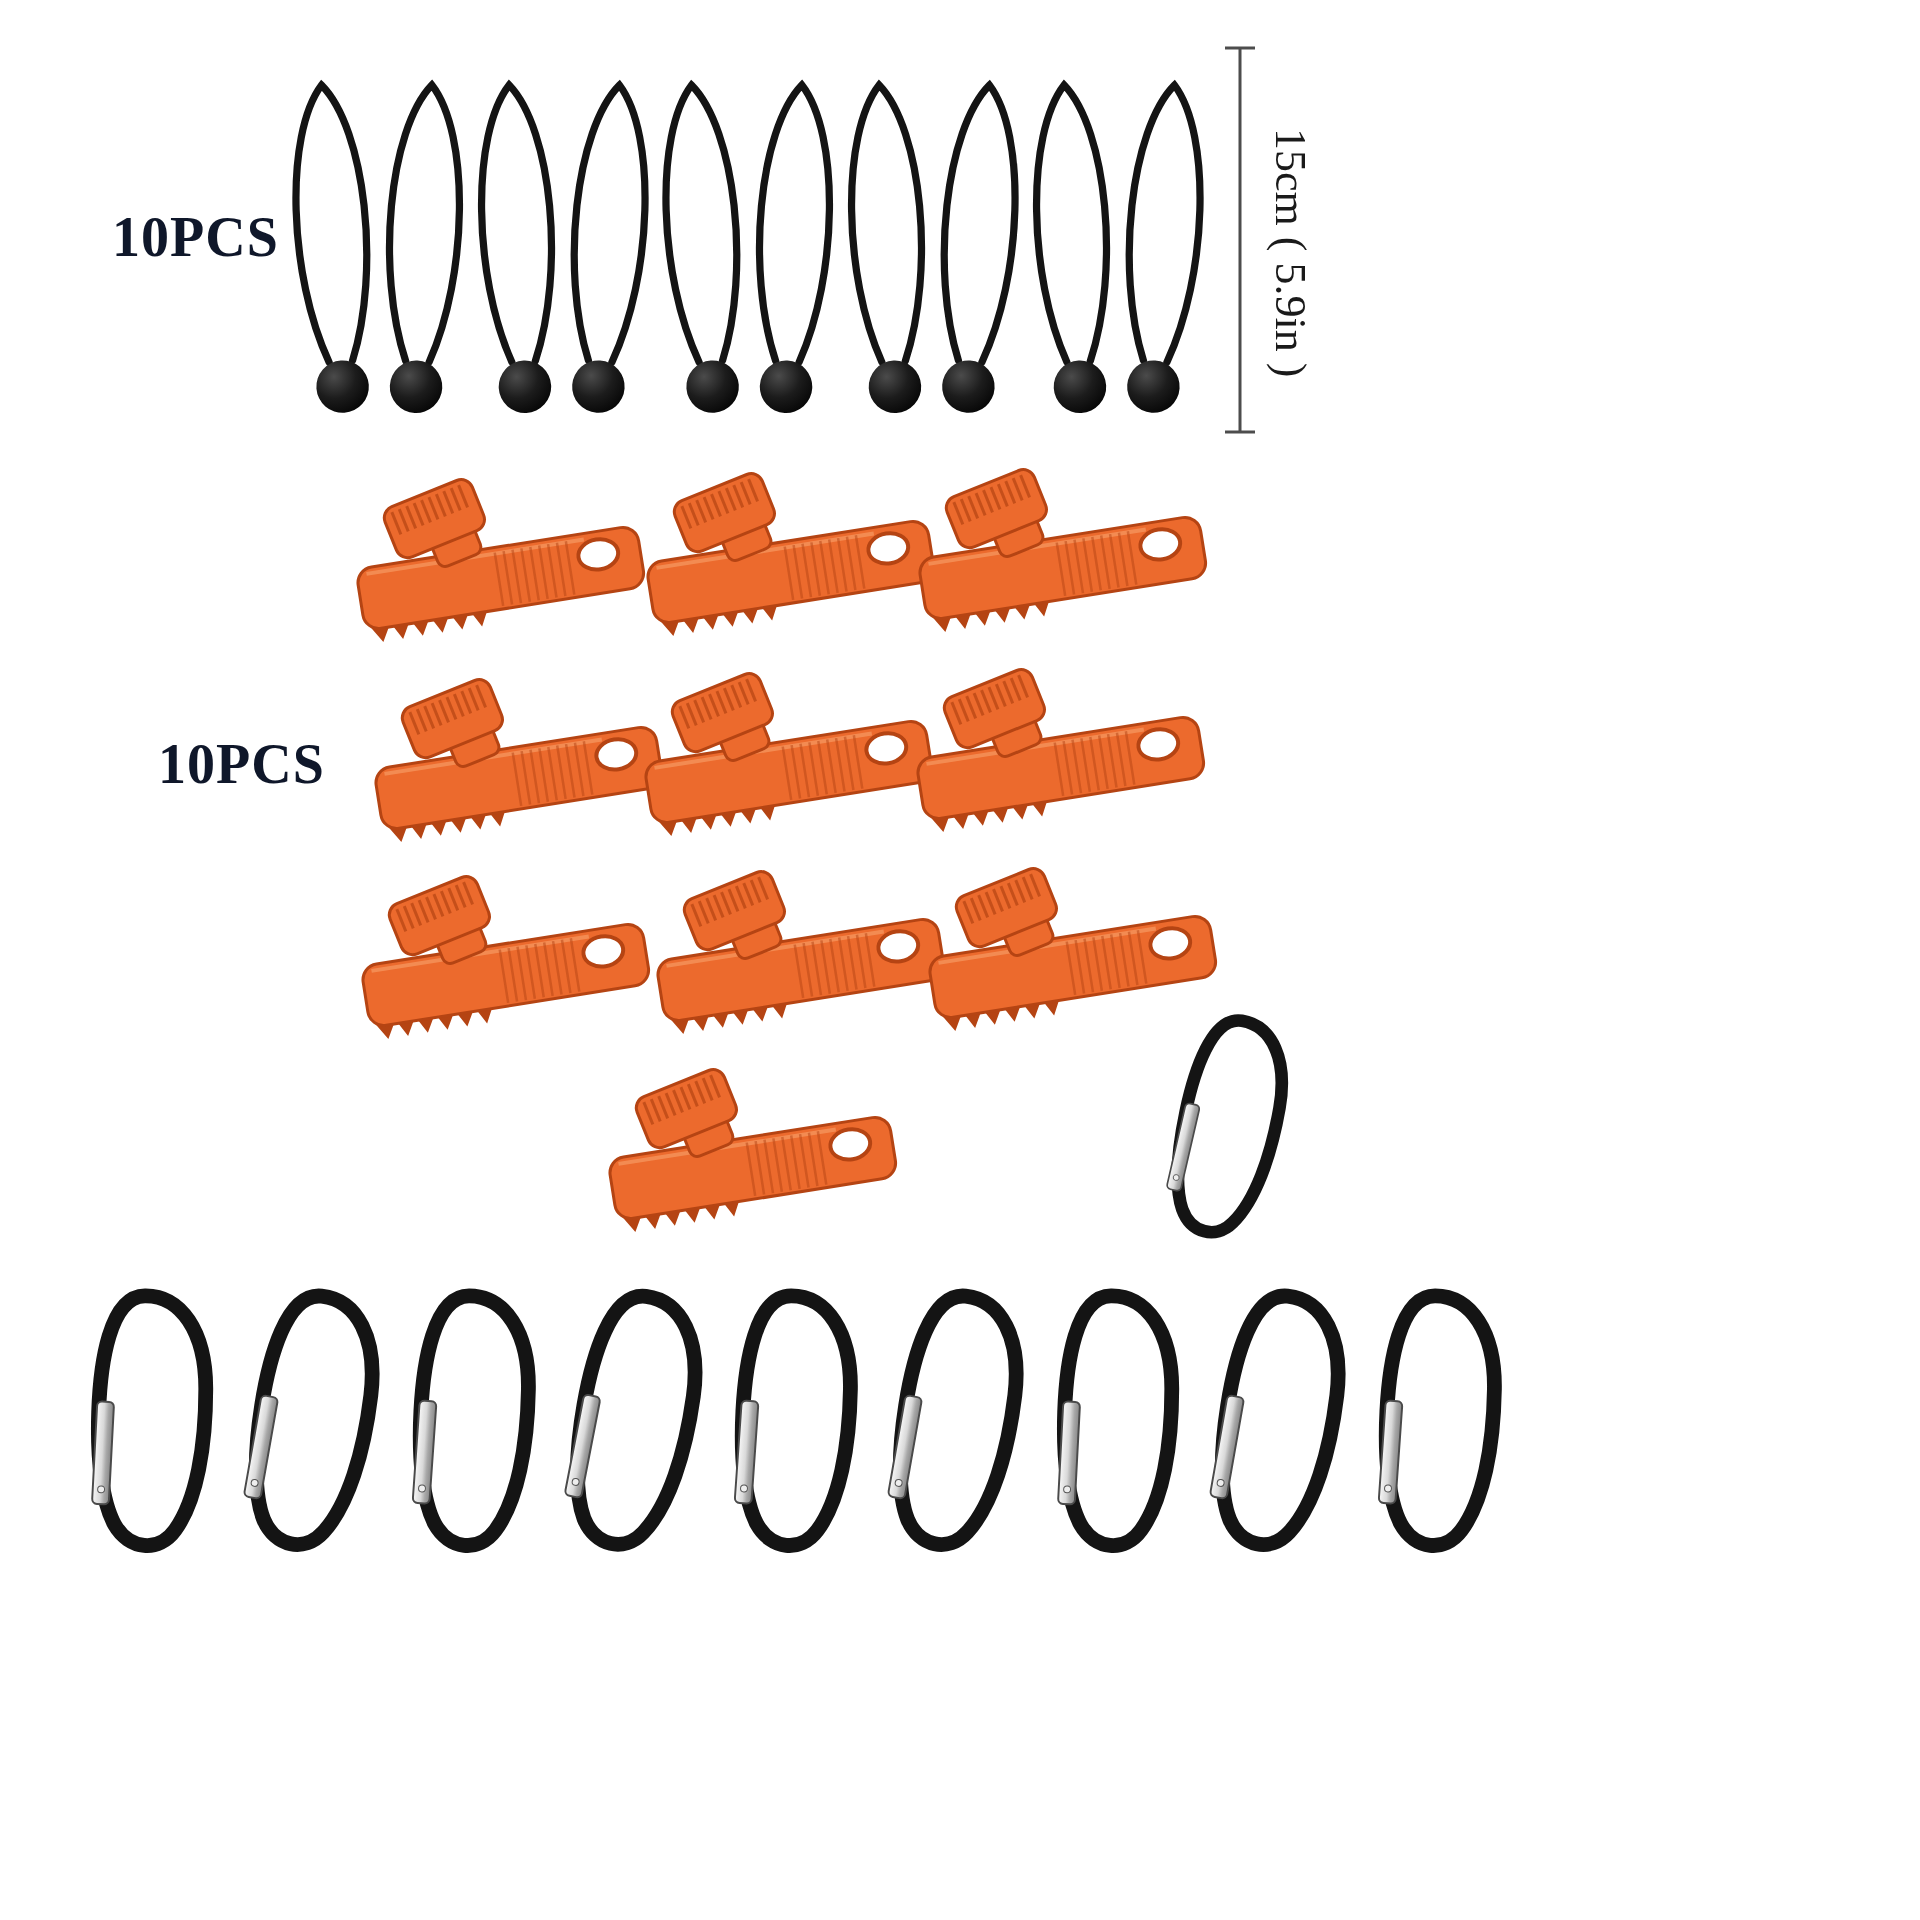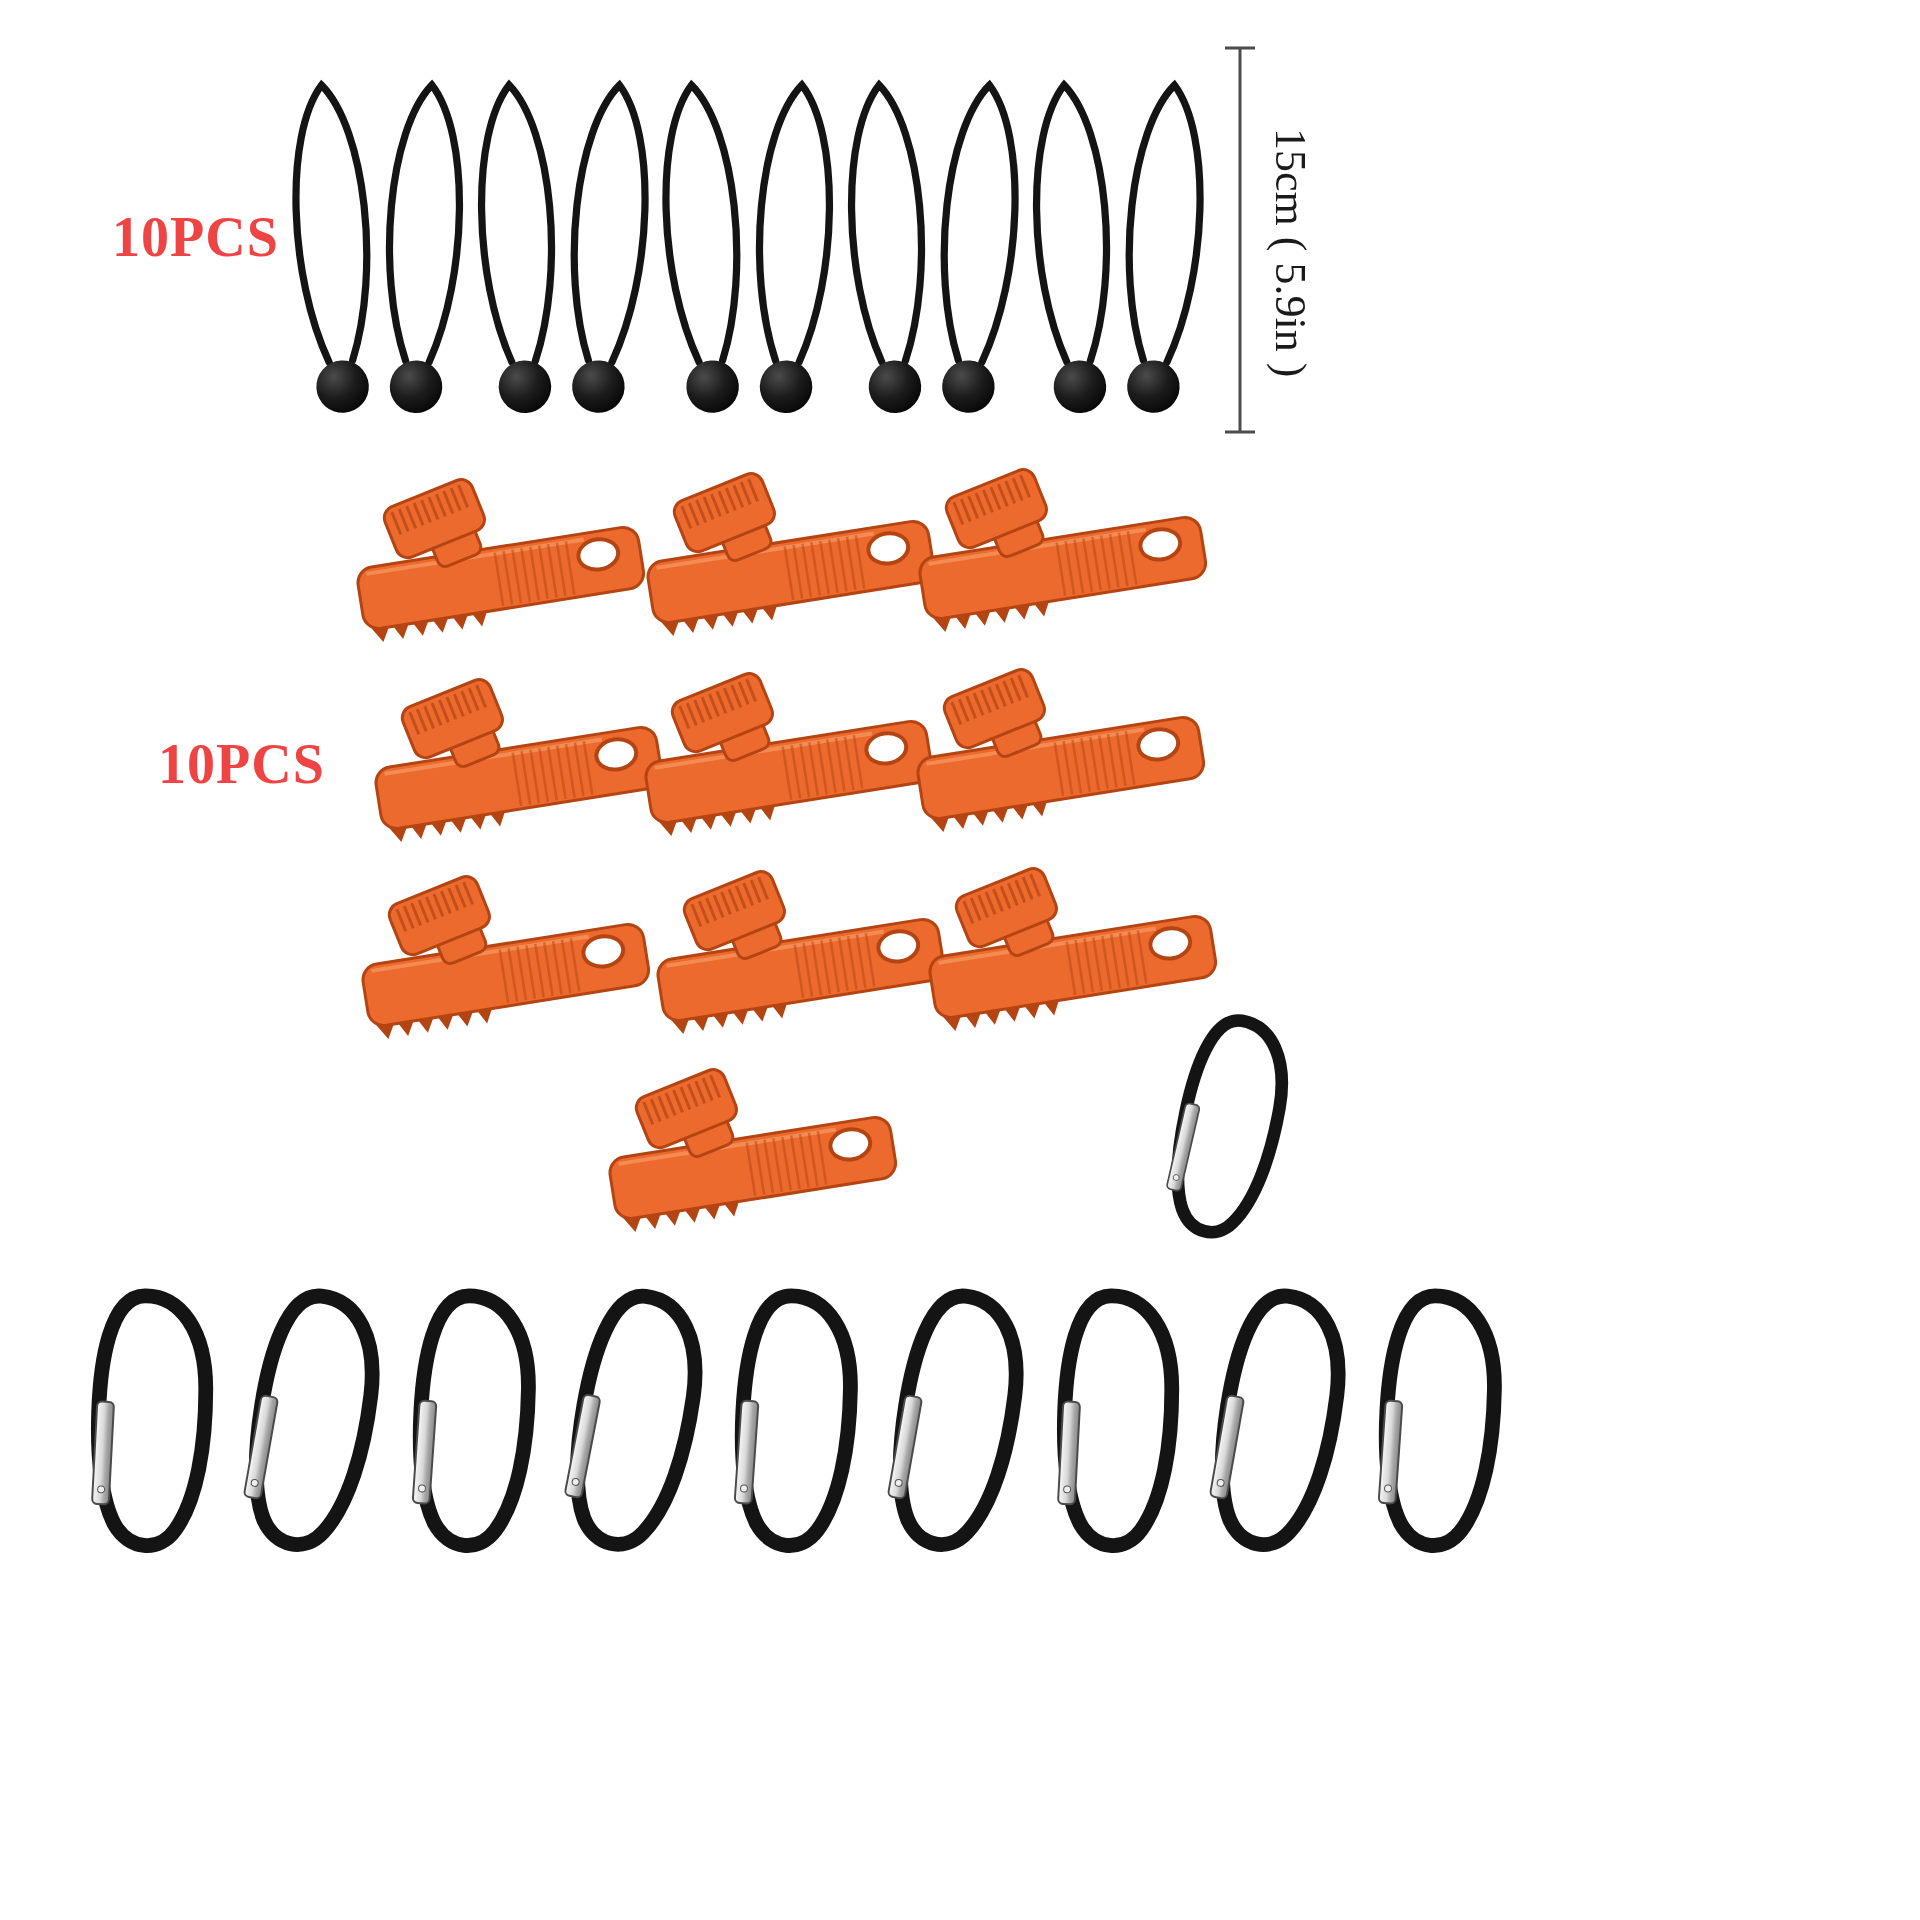--- a/index.html
+++ b/index.html
@@ -13,21 +13,21 @@
     height:1920px;
     background:var(--page-bg,#ffffff);
     overflow:hidden;
   }
   .item{position:absolute;}
   .item svg{display:block;width:100%;height:100%;overflow:visible;}
   .count-label{
     position:absolute;
     font-weight:700;
     font-size:56px;
-    color:#ef4444;
+    color:#0f172a;
     letter-spacing:1px;
   }
   #bungee-count-label{left:112px;top:205px;}
   #clip-count-label{left:158px;top:732px;}
   #measurement-label{
     position:absolute;
     left:1316px;top:128px;
     font-size:44px;
     font-weight:400;
     color:#1a1a1a;

